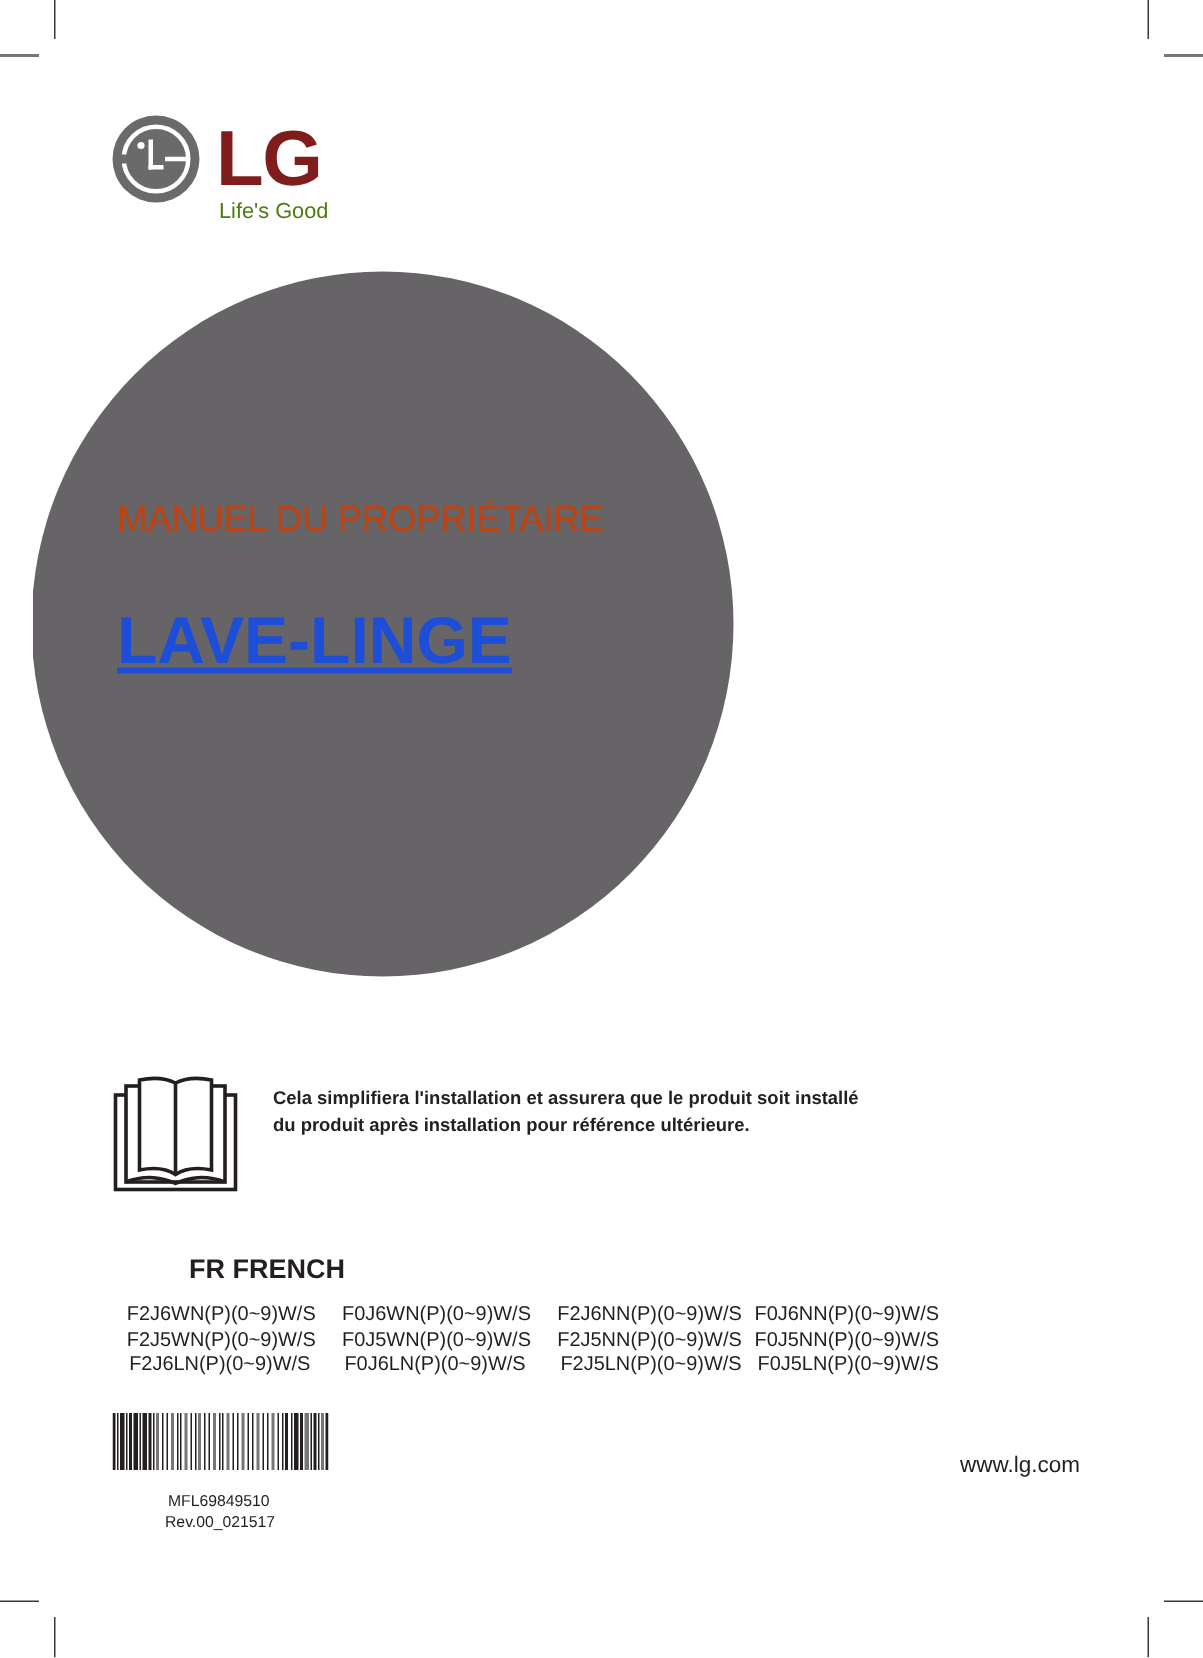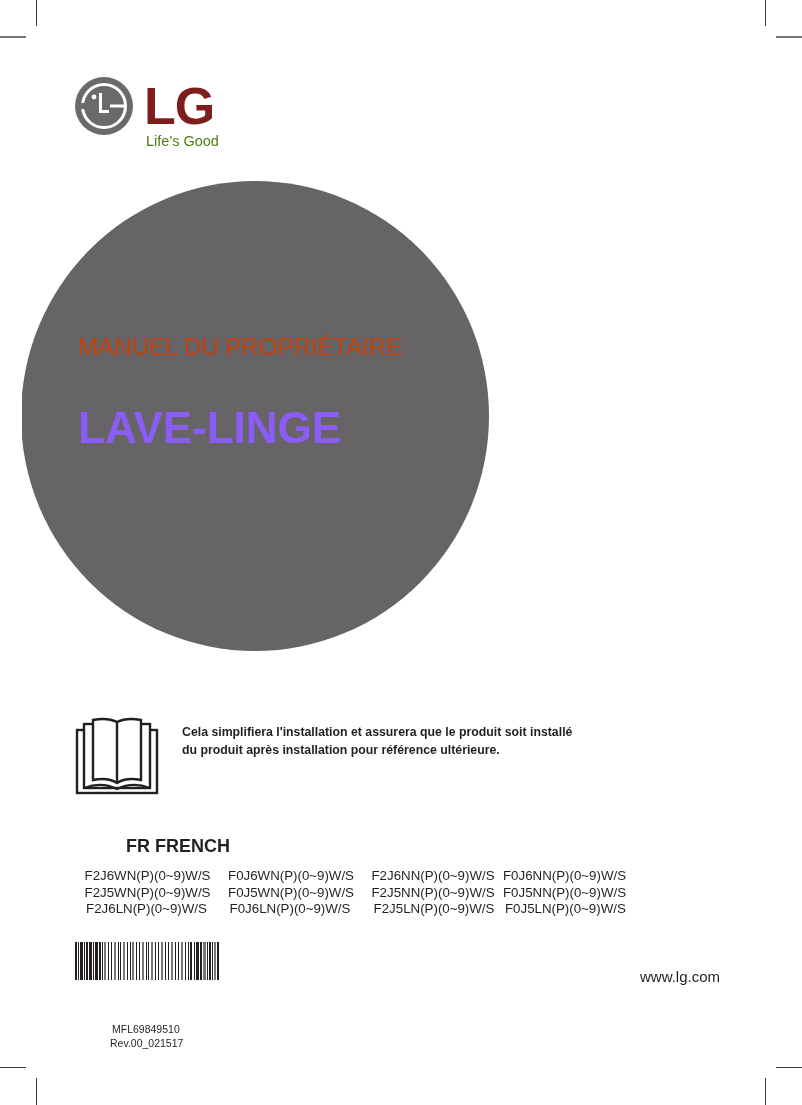--- a/index.html
+++ b/index.html
@@ -9,22 +9,22 @@
   .logo { position: absolute; left: 74px; top: 76px; width: 160px; height: 76px; }
   .logo-mark { position: absolute; left: 0; top: 0; width: 60px; height: 60px; }
   .logo-text { position: absolute; left: 70px; top: 2px; font-size: 52px; font-weight: bold;
                color: #7f1d1d; letter-spacing: -1px; line-height: 56px; }
   .logo-tag { position: absolute; left: 72px; top: 57px; font-size: 14.5px; color: #4d7c0f; white-space: nowrap; }
   .circle-wrap { position: absolute; left: 22px; top: 0; width: 780px; height: 700px; overflow: hidden; }
   .circle { position: absolute; left: -1px; top: 181px; width: 468px; height: 470px;
             border-radius: 50%; background: #666466; }
   .title-sub { position: absolute; left: 78px; top: 333px; color: #c2410c; font-size: 24.5px;
                letter-spacing: -0.3px; white-space: nowrap; }
-  .title-main { position: absolute; left: 78px; top: 403px; color: #8b5cf6; font-size: 44px;
-                font-weight: bold; letter-spacing: 0px; white-space: nowrap; }
+  .title-main { position: absolute; left: 78px; top: 403px; color: #1d4ed8; font-size: 44px;
+                font-weight: bold; letter-spacing: 0px; white-space: nowrap; text-decoration: underline; }
   .book-icon { position: absolute; left: 75px; top: 717px; width: 84px; height: 78px; }
   .notice { position: absolute; left: 182px; top: 724px; font-size: 12.3px; font-weight: bold;
             line-height: 17.5px; color: #231f20; }
   .notice div { white-space: nowrap; }
   .lang { position: absolute; left: 83px; top: 836px; font-size: 18px; font-weight: bold; padding-left: 43px; }
   .models { position: absolute; left: 76px; top: 868px; font-size: 13.3px; line-height: 16.5px; }
   .model-row { display: flex; white-space: nowrap; text-align: center; }
   .model-row span { display: inline-block; }
   .barcode { position: absolute; left: 75px; top: 942px; width: 144px; height: 38px; }
   .mfl { position: absolute; left: 110px; top: 994px; font-size: 10.5px; line-height: 14px; }
@@ -148,17 +148,17 @@
       <rect x="128" y="0" width="3" height="38" fill="#777"></rect>
     <rect x="132" y="0" width="1" height="38"></rect>
       <rect x="134" y="0" width="2" height="38"></rect>
     <rect x="137" y="0" width="1" height="38"></rect>
       <rect x="139" y="0" width="2" height="38" fill="#777"></rect>
     <rect x="142" y="0" width="2" height="38"></rect>
   </g>
 </svg>
 
 <div class="mfl">
-  <div style="padding-left:2px;margin-top:28px;">MFL69849510</div>
+  <div style="padding-left:2px;">MFL69849510</div>
   <div>Rev.00_021517</div>
 </div>
 
 <div class="www">www.lg.com</div>
 
 </body></html>

